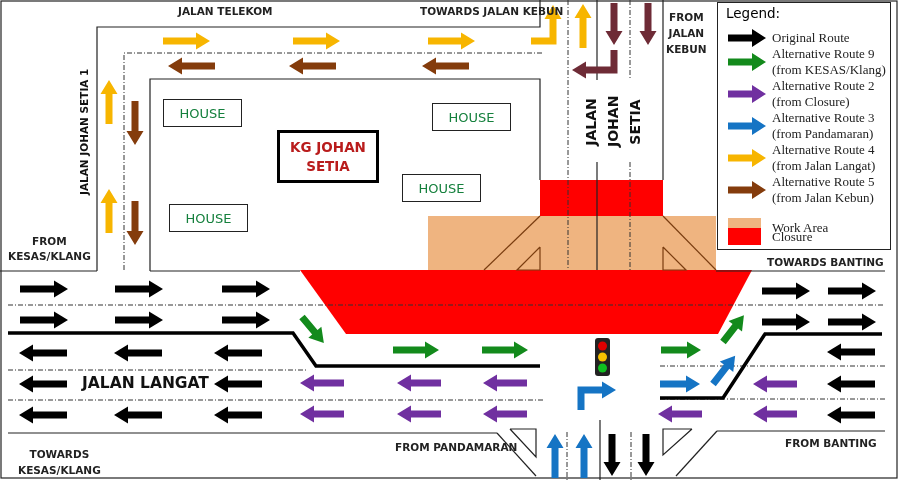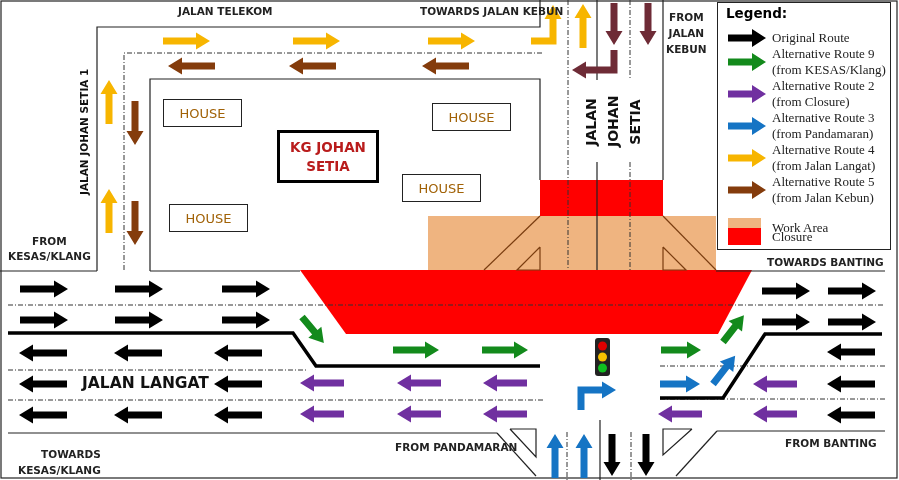--- a/index.html
+++ b/index.html
@@ -1,24 +1,24 @@
 <!DOCTYPE html>
 <html><head>
 <meta charset="utf-8">
 <style>
   html, body { margin: 0; padding: 0; background: #ffffff; }
   body { width: 899px; height: 480px; overflow: hidden; position: relative; font-family: "Liberation Sans", sans-serif; }
   #diagram { position: absolute; left: 0; top: 0; }
   .lbl { position: absolute; font-family: "DejaVu Sans", sans-serif; font-weight: bold; font-size: 10.5px; color: #222; text-align: center; line-height: 14px; white-space: nowrap; }
-  .house { position: absolute; border: 1.3px solid #222; background: #fff; font-family: "DejaVu Sans", sans-serif; font-size: 13px; color: #a16207; display: flex; align-items: center; justify-content: center; }
+  .house { position: absolute; border: 1.3px solid #222; background: #fff; font-family: "DejaVu Sans", sans-serif; font-size: 13px; color: #15803d; display: flex; align-items: center; justify-content: center; }
   .village { position: absolute; border: 3px solid #000; background: #fff; font-family: "DejaVu Sans", sans-serif; font-weight: bold; font-size: 13.5px; color: #b91c1c; text-align: center; line-height: 19px; display: flex; align-items: center; justify-content: center; }
   .vert { position: absolute; transform: rotate(-90deg); transform-origin: center center; font-family: "DejaVu Sans", sans-serif; font-weight: bold; color: #111; white-space: nowrap; }
   .road-name { position: absolute; font-family: "DejaVu Sans", sans-serif; font-weight: bold; font-size: 15.5px; color: #111; }
   #legend { position: absolute; left: 717px; top: 2px; width: 172px; height: 246px; border: 1.5px solid #222; background: #fff; }
-  #legend .title { position: absolute; left: 8px; top: 2px; font-family: "DejaVu Sans", sans-serif; font-weight: bold; font-size: 13.5px; }
+  #legend .title { position: absolute; left: 8px; top: 2px; font-family: "DejaVu Sans", sans-serif; font-weight: normal; font-size: 13.5px; }
   .leg-item { position: absolute; left: 0; width: 170px; }
   .leg-text { position: absolute; left: 54px; font-family: Liberation Serif, serif; font-size: 13px; line-height: 16px; color: #222; white-space: nowrap; }
   .leg-sym { position: absolute; left: 10px; width: 38px; }
 </style>
 </head>
 <body>
 
 <svg id="diagram" width="899" height="480" viewBox="0 0 899 480" xmlns="http://www.w3.org/2000/svg">
   <defs>
     <marker id="noop" markerWidth="1" markerHeight="1"></marker>
@@ -157,21 +157,21 @@
 <div class="lbl" style="left:420px; top:4px;">TOWARDS JALAN KEBUN</div>
 <div class="lbl" style="left:666px; top:9px; line-height:16px;">
   <div>FROM</div>
   <div>JALAN</div>
   <div>KEBUN</div>
 </div>
 <div class="lbl" style="left:8px; top:234px; line-height:15px;">
   <div>FROM</div>
   <div>KESAS/KLANG</div>
 </div>
-<div class="lbl" style="left:18px; top:446px; line-height:16px;text-align:right;">
+<div class="lbl" style="left:18px; top:446px; line-height:16px;">
   <div>TOWARDS</div>
   <div>KESAS/KLANG</div>
 </div>
 <div class="lbl" style="left:395px; top:440px;">FROM PANDAMARAN</div>
 <div class="lbl" style="left:767px; top:255px;">TOWARDS BANTING</div>
 <div class="lbl" style="left:785px; top:436px;">FROM BANTING</div>
 <div class="road-name" style="left:82px; top:374px;">JALAN LANGAT</div>
 
 <div class="vert" style="font-size:10.5px; left:22px; top:127px; width:124px; text-align:center;">JALAN JOHAN SETIA 1</div>
 

